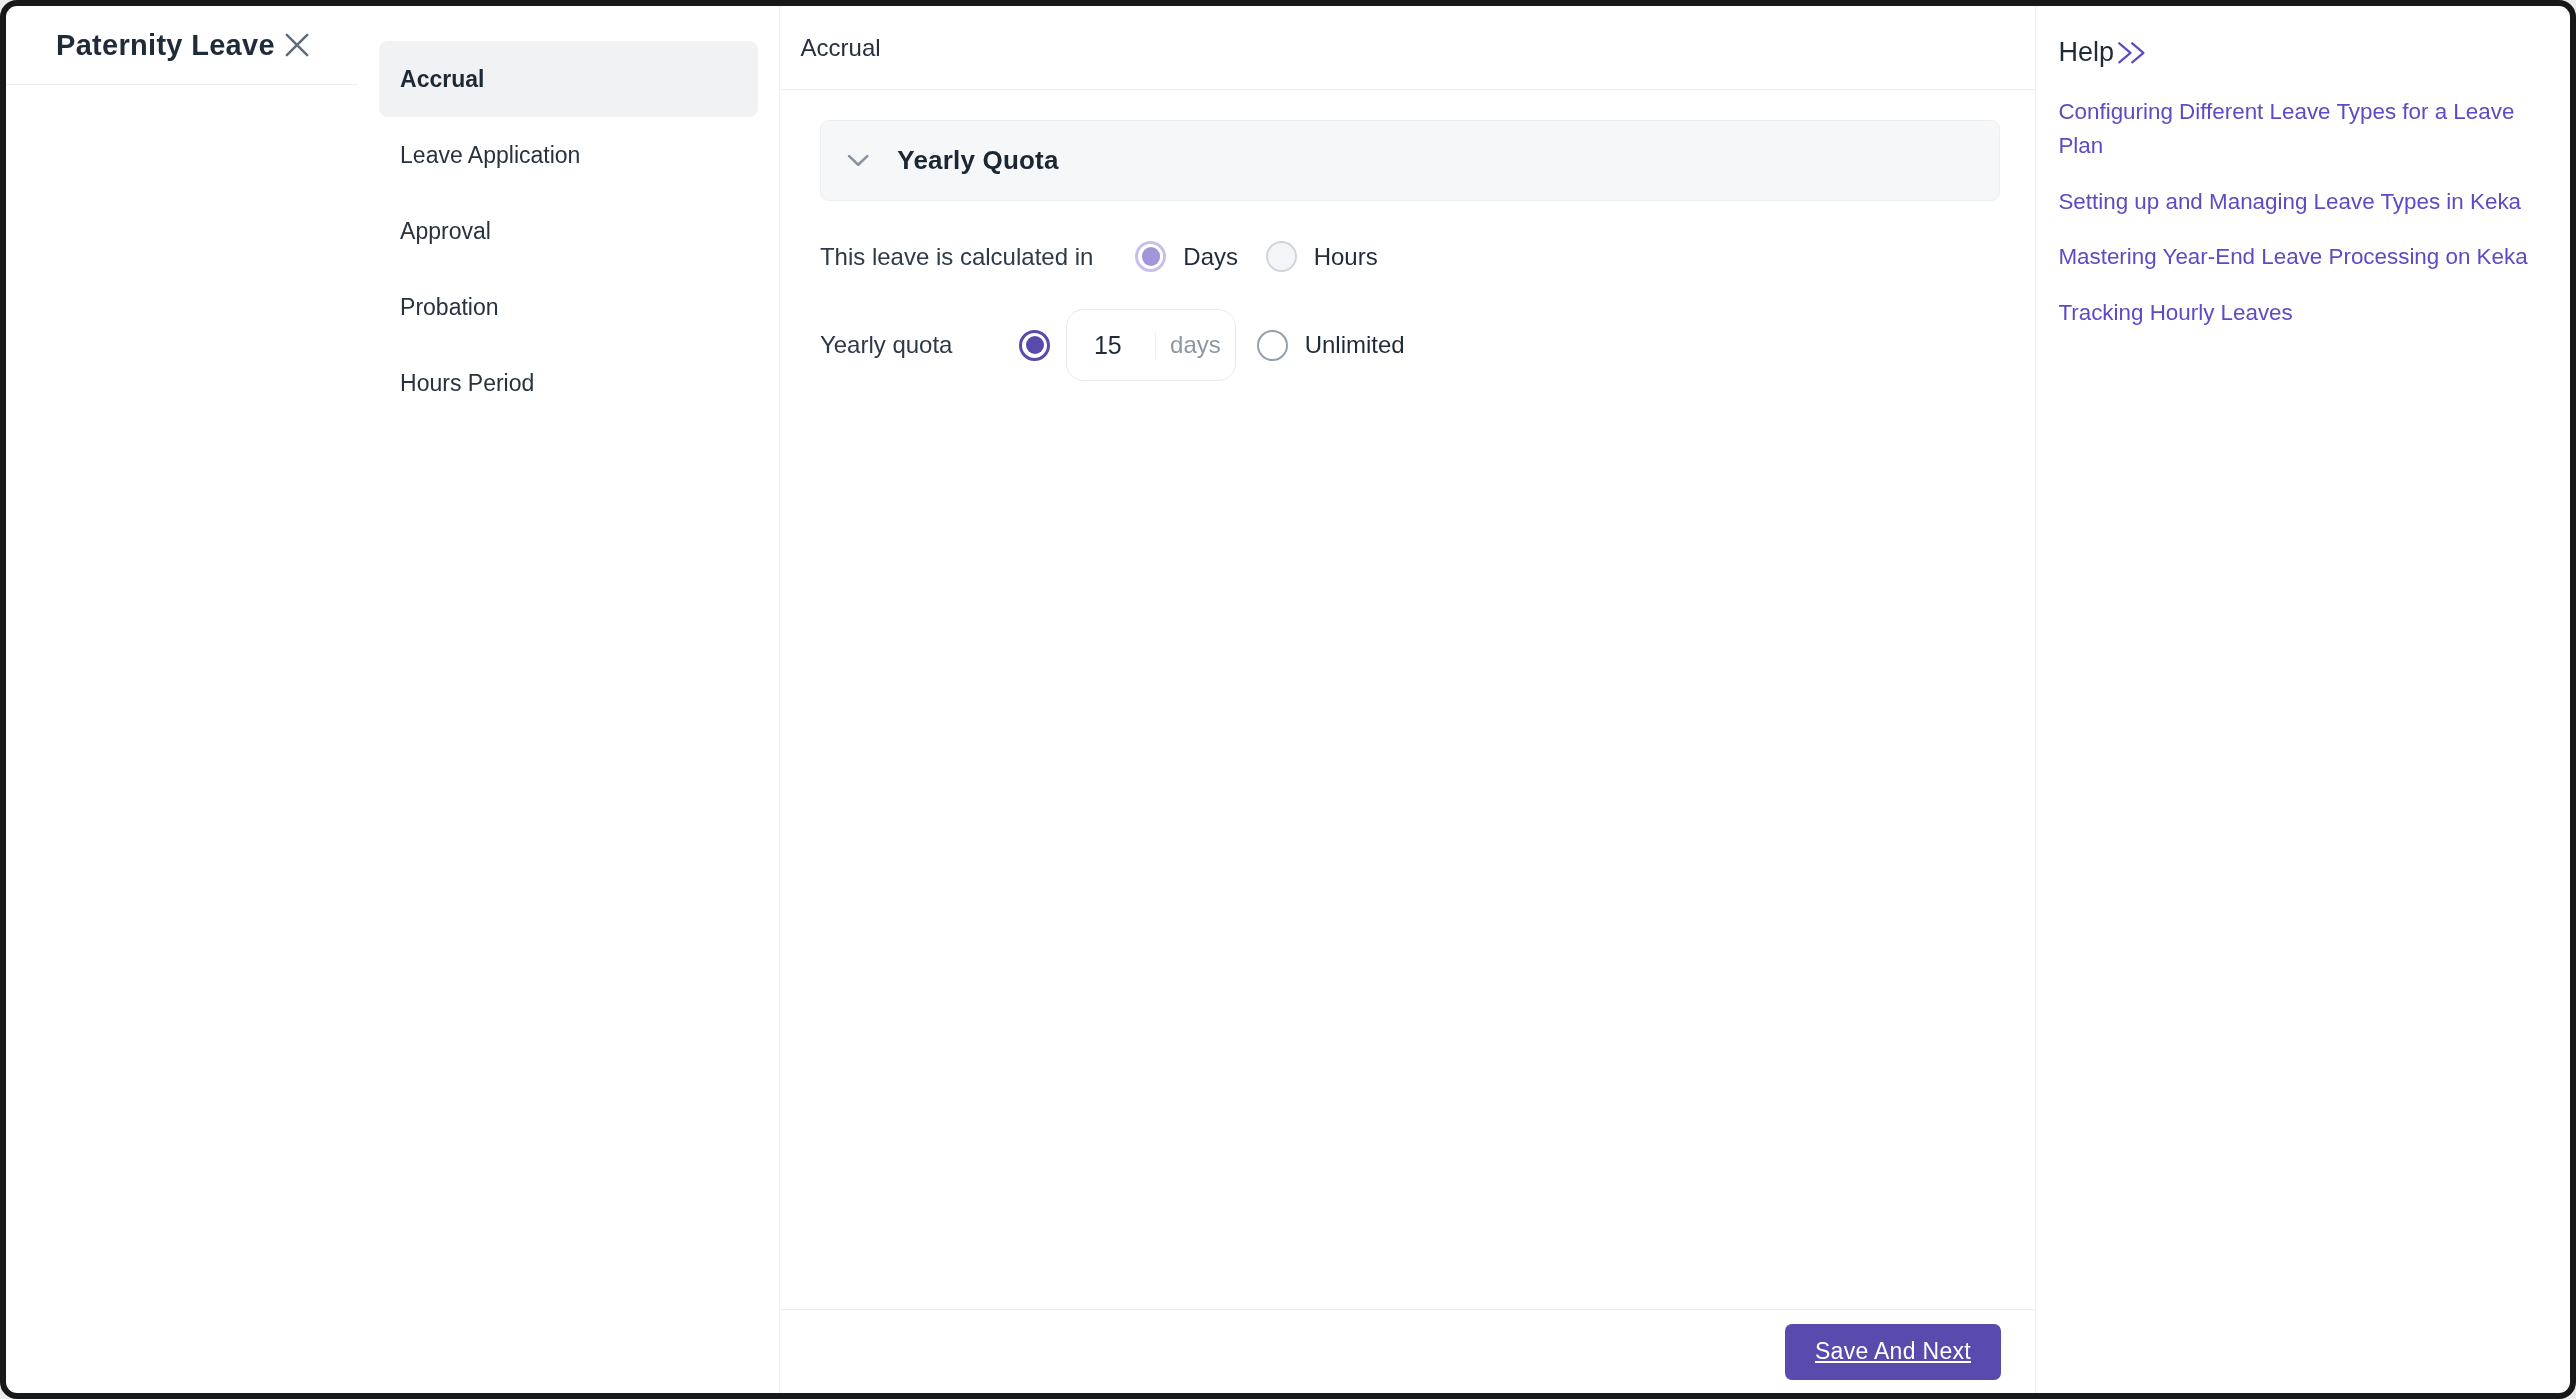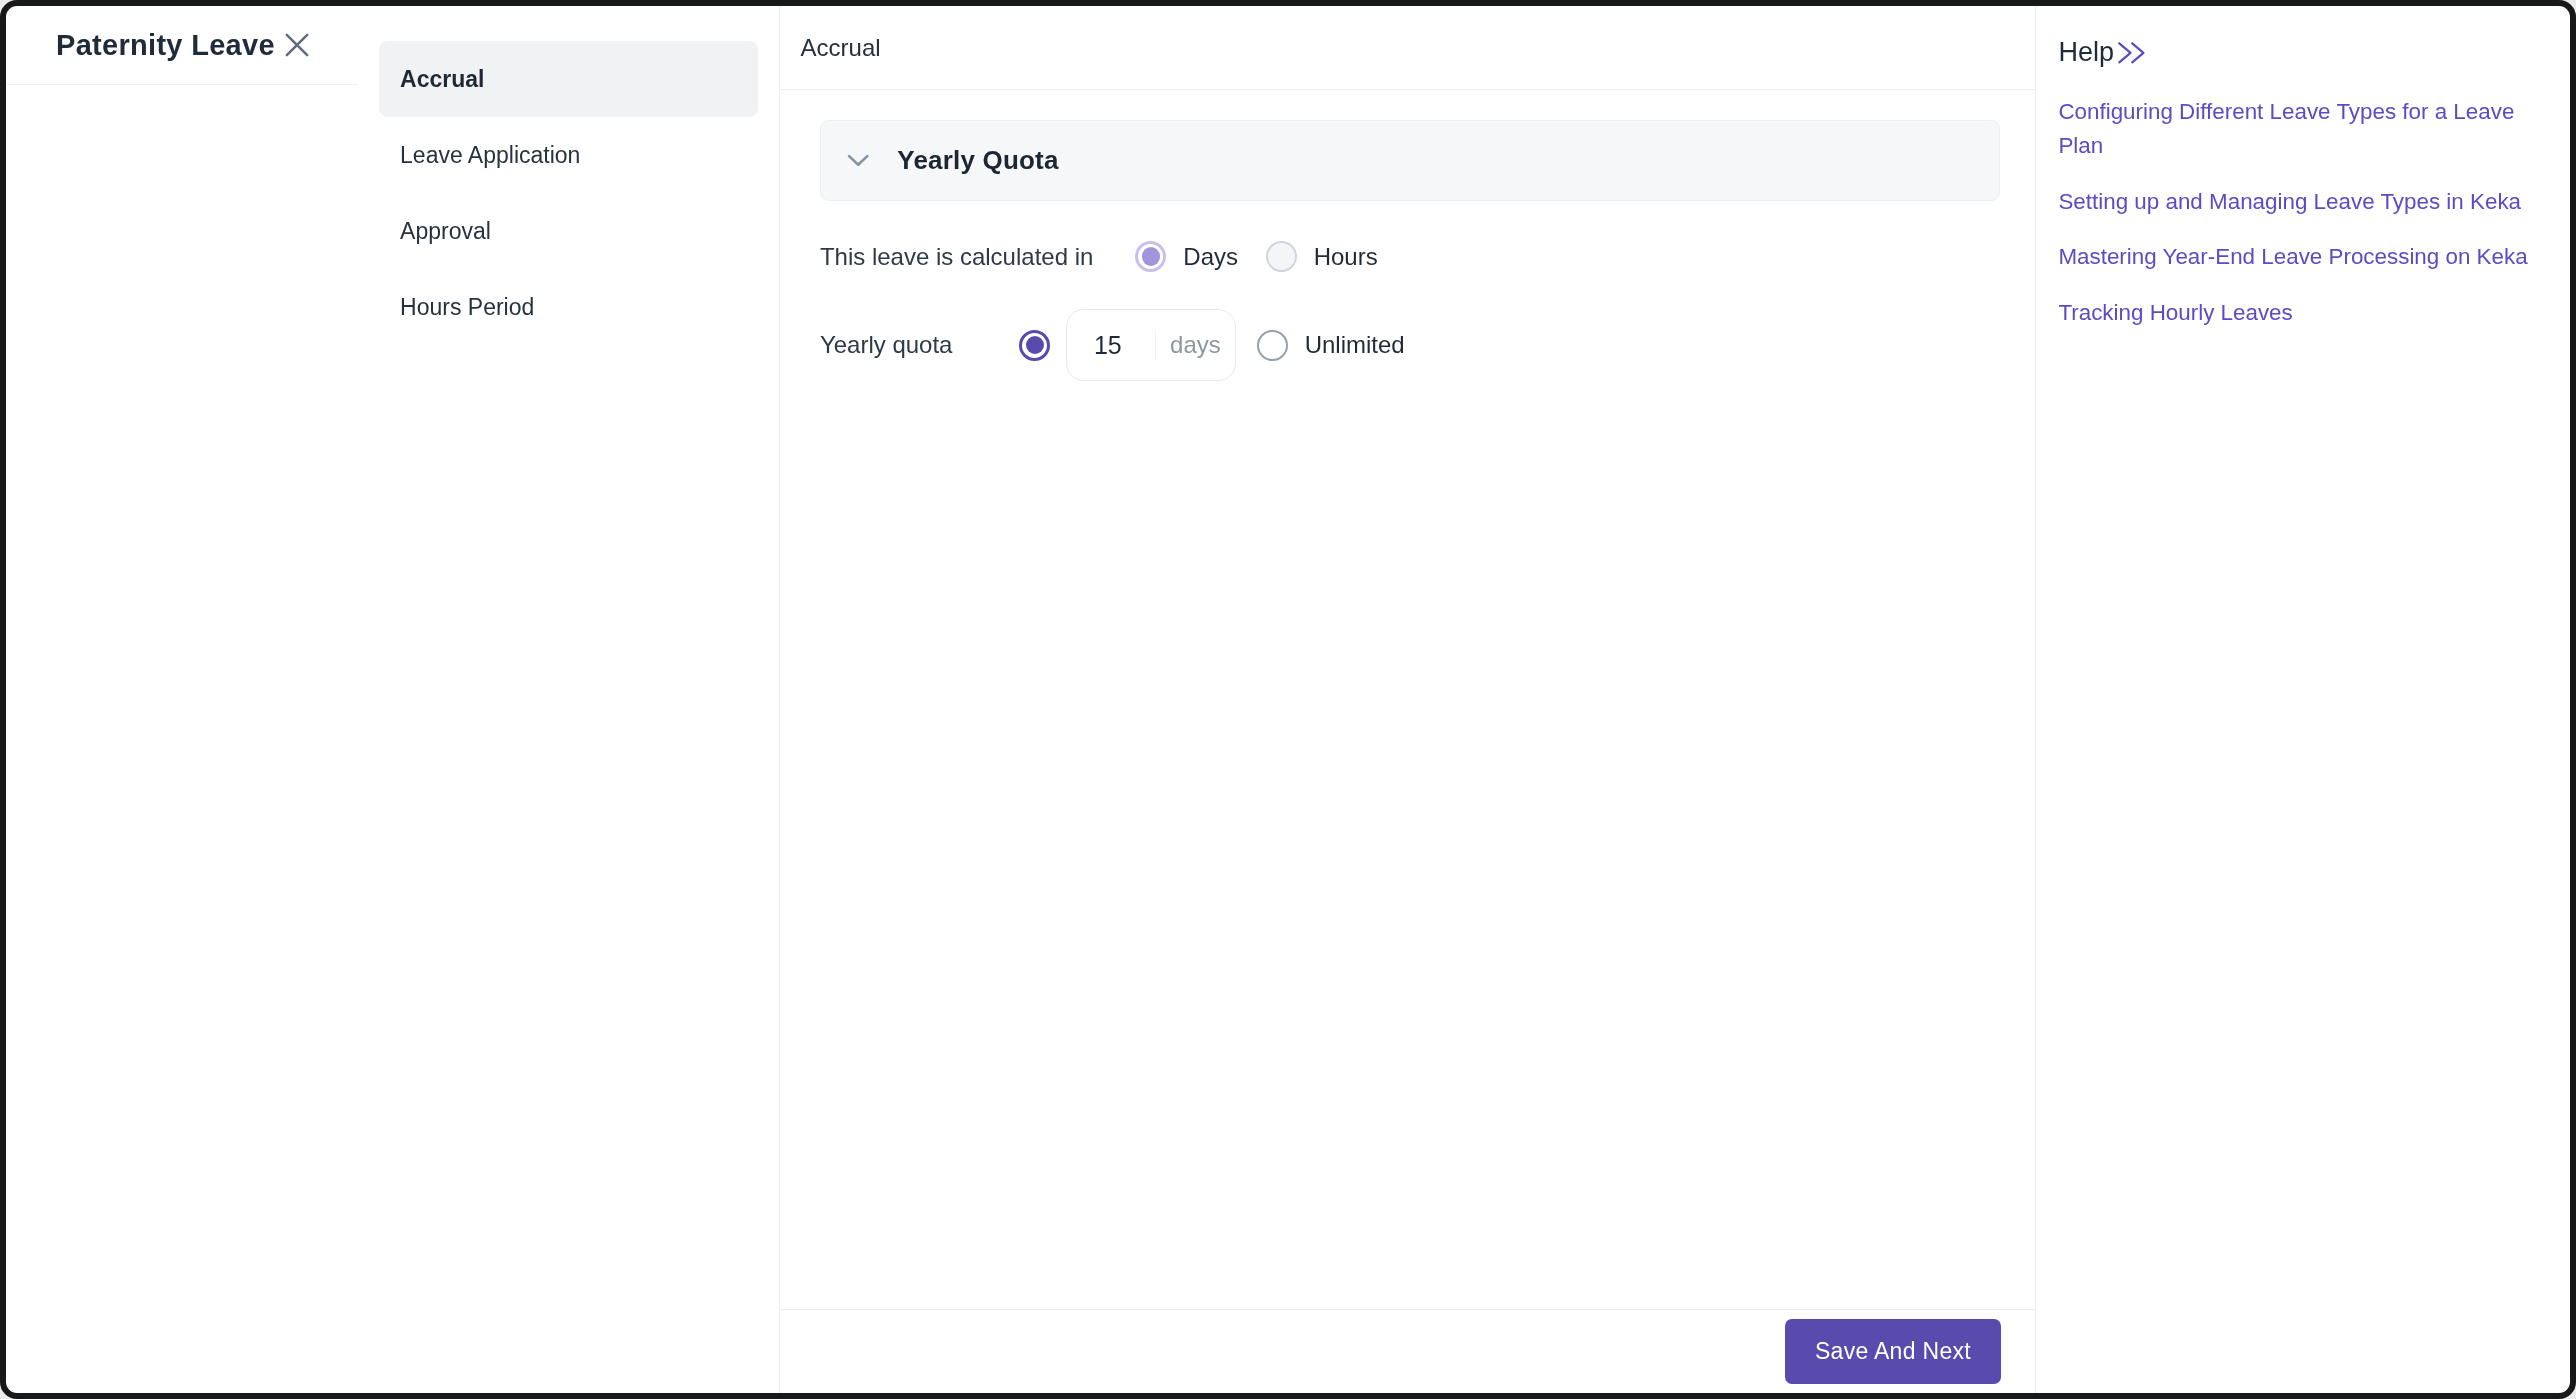--- a/index.html
+++ b/index.html
@@ -61,23 +61,23 @@
 
   .input-group{margin-left:15.5px;width:170px;height:72px;border:0.9px solid #e7e9eb;
     border-radius:18px;background:#fff;display:flex;align-items:center;overflow:hidden;}
   .num-input{width:88px;border:none;outline:none;background:transparent;
     padding:0 0 0 27px;font-family:inherit;font-size:25px;color:var(--text-dark);}
   .input-unit{flex:1;display:flex;align-items:center;justify-content:center;
     border-left:0.9px solid #eef0f2;font-size:24px;color:var(--text-muted);}
 
   .main-footer{margin-top:auto;height:84px;flex:none;border-top:1.7px solid var(--divider);
     display:flex;align-items:center;justify-content:flex-end;padding-right:34px;}
-  .save-btn{height:65px;padding:0 30px;border:none;border-radius:6.9px;cursor:pointer;
+  .save-btn{height:56px;padding:0 30px;border:none;border-radius:6.9px;cursor:pointer;
     background:var(--accent);color:#fff;font-family:inherit;font-size:23px;font-weight:500;
-    letter-spacing:0.3px;}
+    letter-spacing:0.3px;text-decoration:underline;}
 
   
   .help{width:534px;flex:none;padding:31px 17px 0 22.4px;}
   .help-header{display:flex;align-items:center;justify-content:flex-start;}
   .help-title{font-size:27px;font-weight:500;color:var(--text-dark);}
   .help-expand{border:none;background:transparent;padding:0;cursor:pointer;
     color:var(--link);display:flex;margin-right:5.2px;}
   .help-links{margin-top:27px;}
   .help-link{display:block;font-size:22.4px;line-height:34px;color:var(--link);
     margin-bottom:21.5px;text-decoration:none;cursor:pointer;}
@@ -97,20 +97,21 @@
       </span>
     </button>
   </div>
 
   <div class="body">
 
     <div class="sidebar">
       <div class="side-item active">Accrual</div>
       <div class="side-item">Leave Application</div>
       <div class="side-item">Approval</div>
+      <div class="side-item">Probation</div>
       <div class="side-item">Hours Period</div>
     </div>
 
     <div class="main">
       <div class="main-header">
         <div class="main-heading">Accrual</div>
       </div>
 
       <div class="main-body">
 

